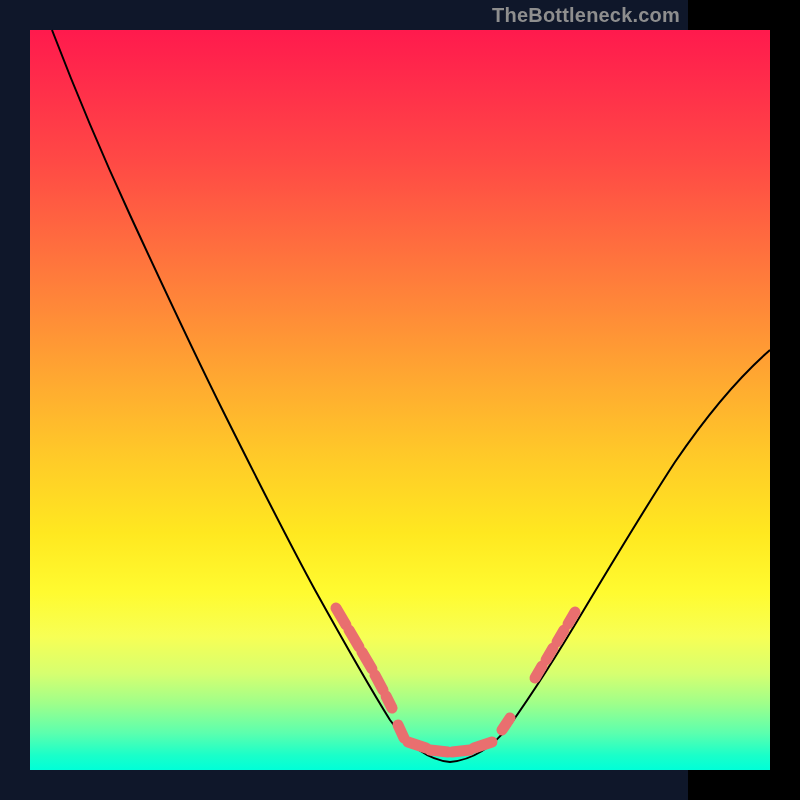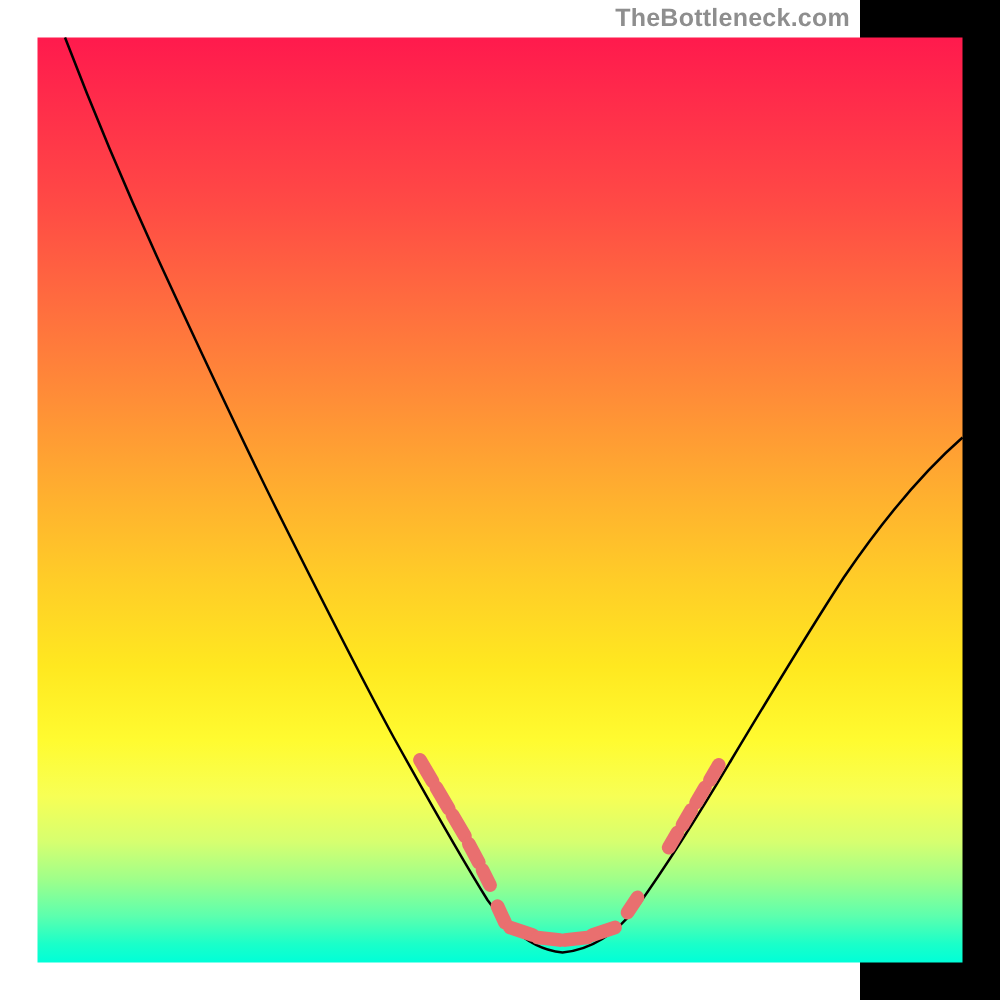--- a/index.html
+++ b/index.html
@@ -10,21 +10,21 @@
     background: #000;
     font-family: Arial, Helvetica, sans-serif;
     overflow: hidden;
   }
   .frame {
     position: absolute;
     left: 0;
     top: 0;
     width: 688px;
     height: 800px;
-    background: #ffffff;
+    background: #0f172a;
   }
   .plot {
     position: absolute;
     left: 30px;
     top: 30px;
     width: 740px;
     height: 740px;
     
     background: linear-gradient(to bottom,
       #ff1a4d 0%,

